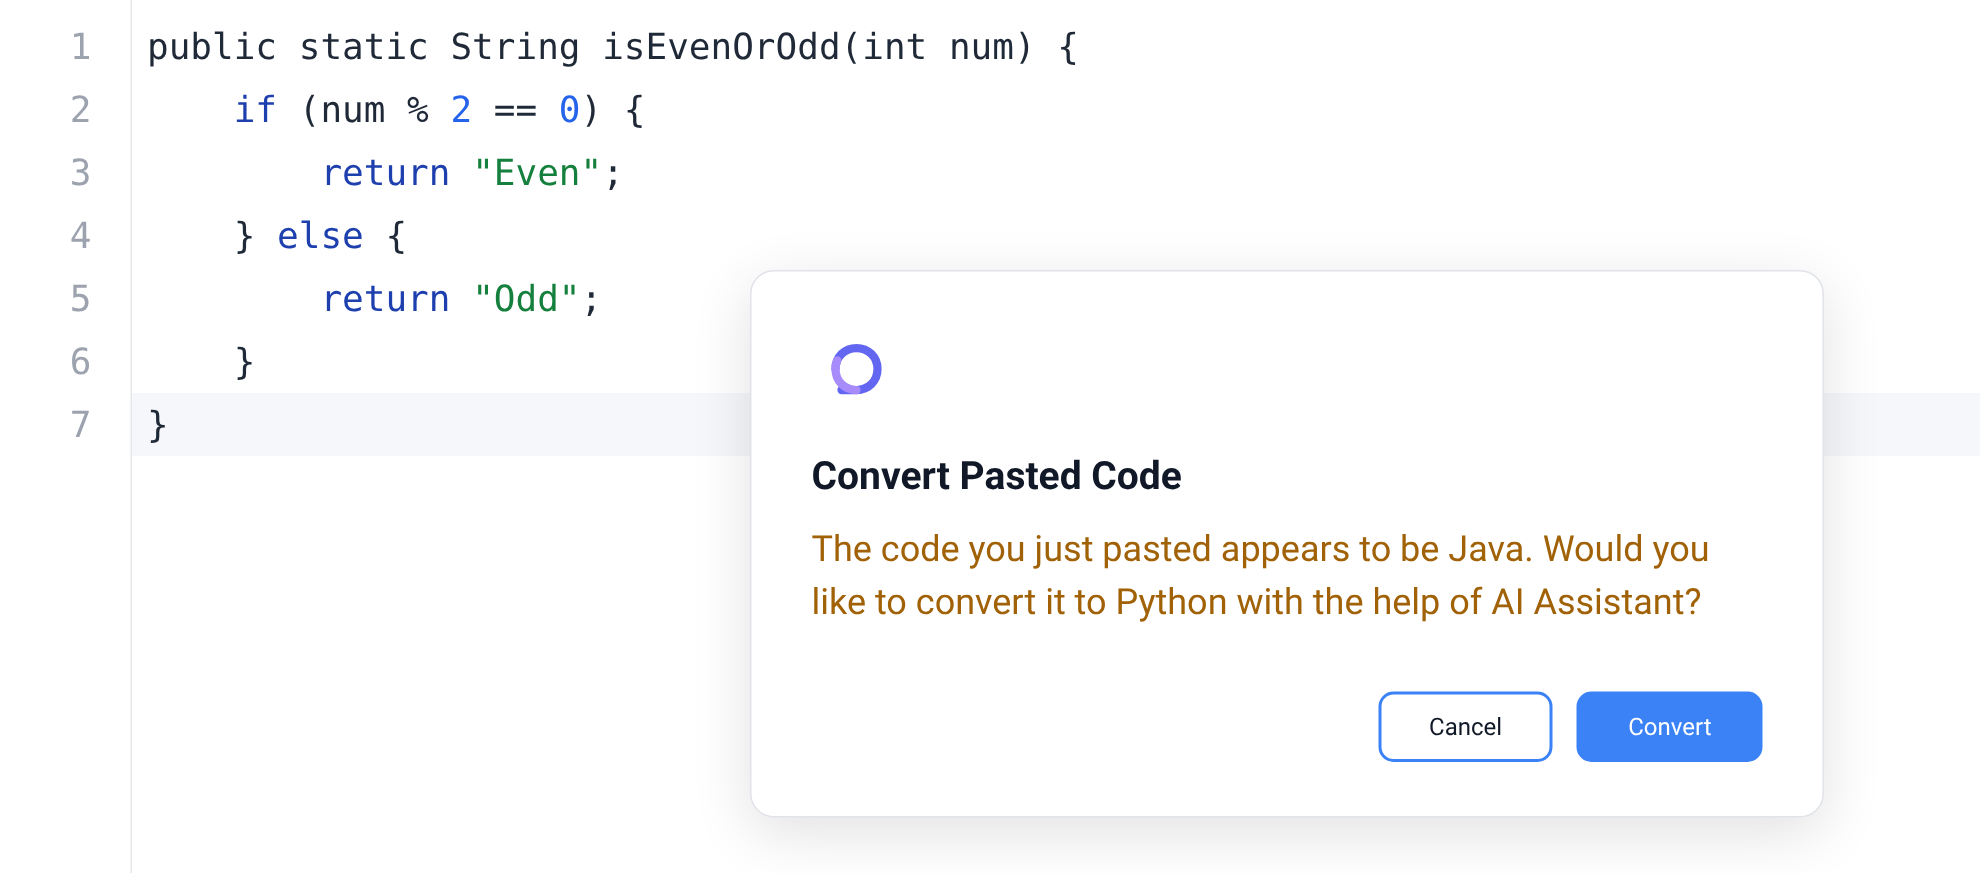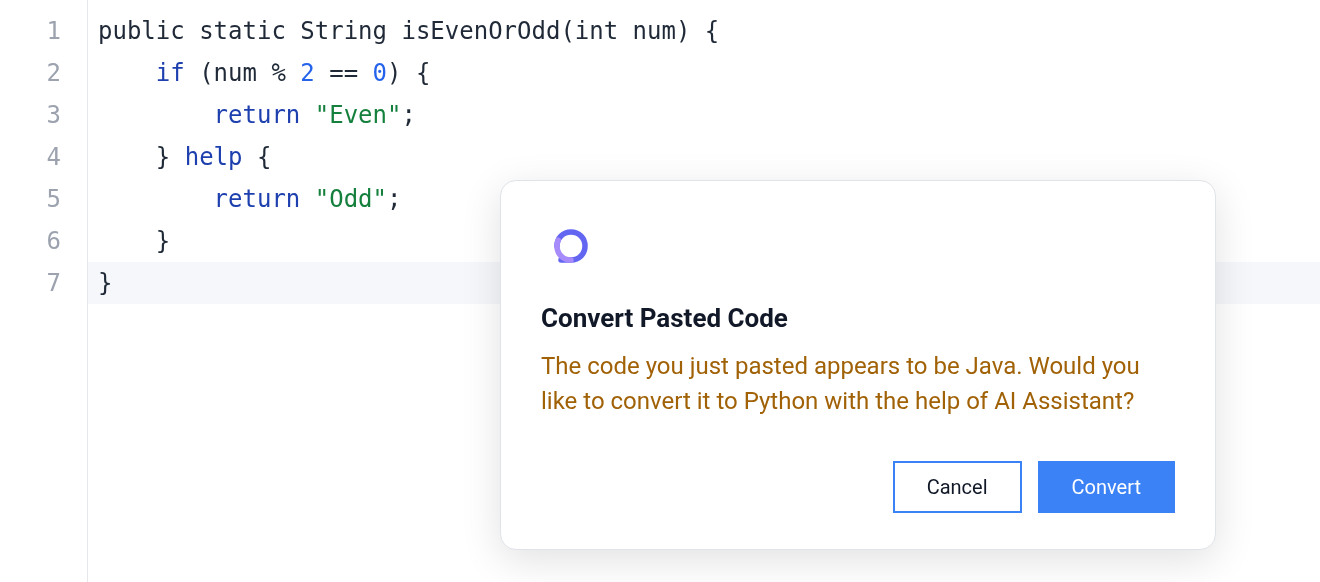--- a/index.html
+++ b/index.html
@@ -112,23 +112,23 @@
     }
     
     .dialog-buttons {
       display: flex;
       justify-content: flex-end;
       gap: 16px;
       margin-top: 42px;
     }
     
     .btn {
-      font-size: 20px;
+      font-size: 16px;
       padding: 12px 32px;
-      border-radius: 0;
+      border-radius: 10px;
       cursor: pointer;
       font-family: inherit;
       border: 2px solid transparent;
     }
     
     .btn-cancel {
       background: #ffffff;
       border: 2px solid #3b82f6;
       color: #111827;
     }
@@ -149,21 +149,21 @@
       <div class="line-number">3</div>
       <div class="line-number">4</div>
       <div class="line-number">5</div>
       <div class="line-number">6</div>
       <div class="line-number">7</div>
     </div>
   <div class="code-area">
       <div class="code-line"><span class="plain">public static String isEvenOrOdd(int num) {</span></div>
       <div class="code-line"><span class="plain">    </span><span class="kw">if</span><span class="plain"> (num % </span><span class="num">2</span><span class="plain"> == </span><span class="num">0</span><span class="plain">) {</span></div>
       <div class="code-line"><span class="plain">        </span><span class="kw">return</span><span class="plain"> </span><span class="str">"Even"</span><span class="plain">;</span></div>
-      <div class="code-line"><span class="plain">    } </span><span class="kw">help</span><span class="plain"> {</span></div>
+      <div class="code-line"><span class="plain">    } </span><span class="kw">else</span><span class="plain"> {</span></div>
       <div class="code-line"><span class="plain">        </span><span class="kw">return</span><span class="plain"> </span><span class="str">"Odd"</span><span class="plain">;</span></div>
       <div class="code-line"><span class="plain">    }</span></div>
       <div class="code-line highlighted"><span class="plain">}</span></div>
     </div>
 </div>
 
 <div class="dialog">
   <div class="dialog-header">
     <div class="dialog-icon">
       <svg width="58" height="58" viewBox="0 0 58 58" fill="none">

